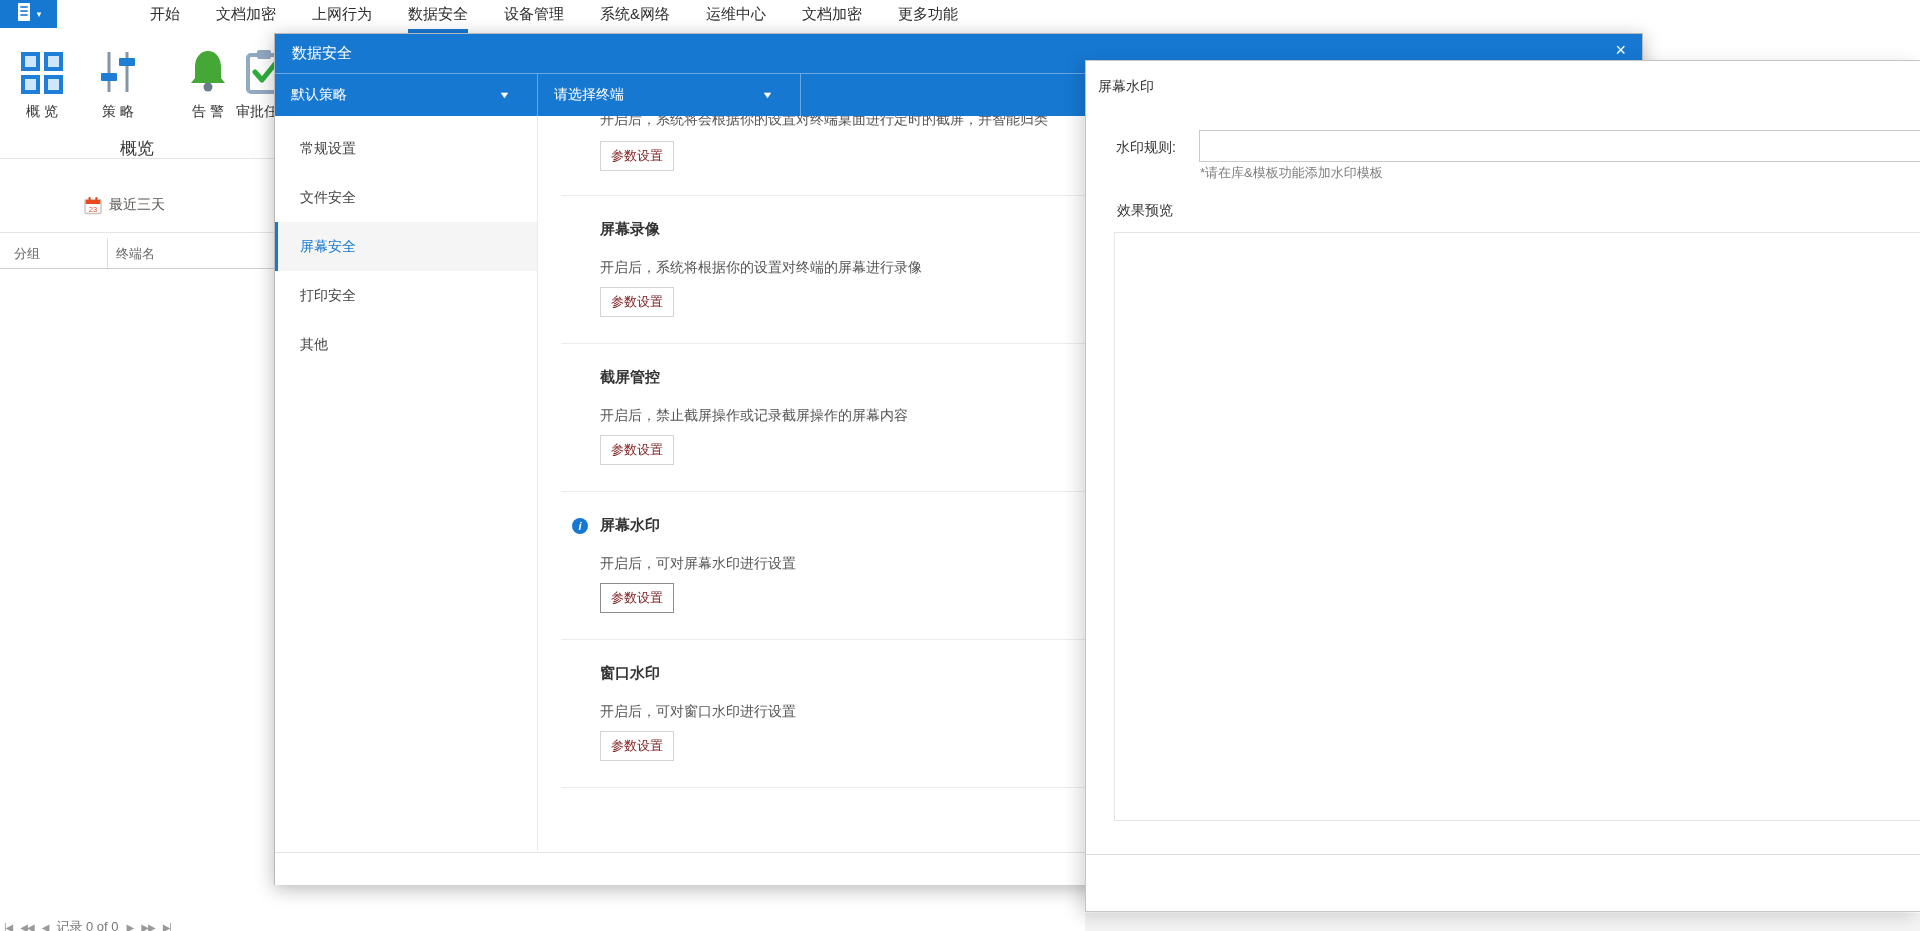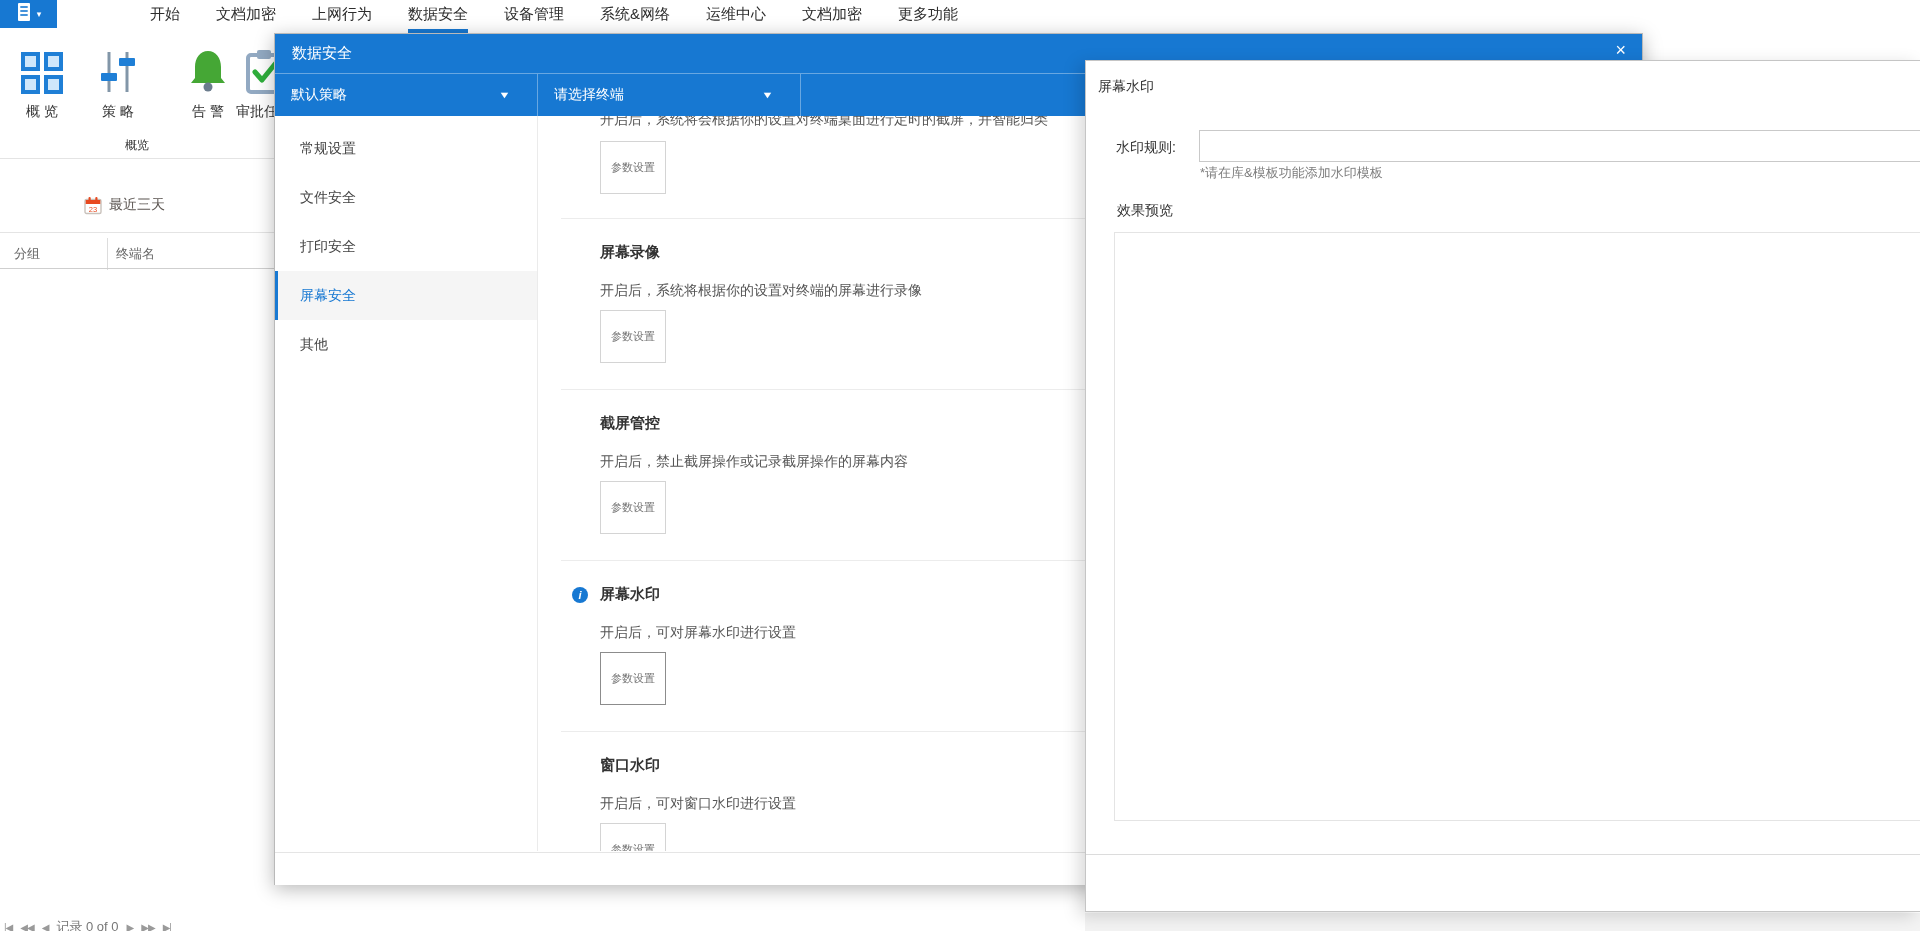--- a/index.html
+++ b/index.html
@@ -16,21 +16,21 @@
                border-bottom:4px solid transparent; cursor:pointer; white-space:nowrap; }
   .menu-item.active { border-bottom-color:#1778d2; }
 
   
   .toolbar { position:absolute; top:33px; left:0; width:320px; height:102px; background:#fff; }
   .tool { position:absolute; top:10px; width:64px; text-align:center; cursor:pointer; }
   .tool .ticon { height:52px; display:flex; align-items:flex-end; justify-content:center; }
   .tool .tlabel { margin-top:8px; font-size:14px; color:#333; white-space:nowrap; }
 
   
-  .ov-title { position:absolute; top:137px; left:0; width:274px; text-align:center; font-size:12px; color:#333; }
+  .ov-title { position:absolute; top:137px; left:0; width:274px; text-align:center; font-size:17px; color:#333; }
   .hline { position:absolute; left:0; width:274px; border-top:1px solid #e4e4e4; }
   .recent { position:absolute; top:196px; left:84px; display:flex; gap:7px; cursor:pointer; }
   .recent-label { font-size:14px; color:#5c5652; }
   .cols { position:absolute; top:243px; left:0; width:274px; height:25px; }
   .col-group { position:absolute; left:14px; top:2px; font-size:13px; color:#666; cursor:pointer; }
   .col-term  { position:absolute; left:116px; top:2px; font-size:13px; color:#666; cursor:pointer; }
   .vsep { position:absolute; left:107px; top:-5px; height:32px; border-left:1px solid #ddd; }
   .pager { position:absolute; top:918px; left:4px; display:flex; align-items:center; gap:8px;
            font-size:13px; color:#777; white-space:nowrap; }
   .pager .pbtn { color:#9a9a9a; font-size:10px; cursor:pointer; letter-spacing:-1px; }
@@ -54,22 +54,22 @@
   .dlg-content { flex:1; overflow:hidden; padding-left:62px; }
   .sec-desc { font-size:14px; color:#555; }
   .sec-desc.first { margin-top:-5px; }
   .sec-title { margin-top:24px; font-size:15px; font-weight:bold; color:#333;
                display:flex; align-items:center; }
   .info-dot { width:16px; height:16px; border-radius:50%; background:#1778d2; color:#fff;
               font-size:11px; font-weight:bold; line-height:16px; text-align:center;
               margin-left:-28px; margin-right:12px; font-style:italic; cursor:pointer; }
   .sec-desc { margin-top:20px; }
   .btn-row { margin-top:10px; }
-  .param-btn { display:inline-block; font-size:11px; color:#737373; background:#fff;
-               border:1px solid #d4d4d4; padding:18px 10px; cursor:pointer; }
+  .param-btn { display:inline-block; font-size:13px; color:#7f1d1d; background:#fff;
+               border:1px solid #d4d4d4; padding:5px 10px; cursor:pointer; }
   .param-btn.hl { border-color:#8c8c8c; }
   .sec-divider { border-top:1px solid #ececec; margin:26px 25px 0 -39px; height:0; }
   .dlg-footer { position:absolute; left:0; right:0; top:818px; height:33px;
                 border-top:1px solid #e5e5e5; background:#fff; }
 
   
   .drawer { position:absolute; top:60px; left:1085px; width:835px; height:852px; background:#fff;
             border:1px solid #c5c5c5; border-right:none; box-shadow:-6px 4px 16px rgba(0,0,0,.15); z-index:30; }
   .dr-title { position:absolute; top:17px; left:12px; font-size:14px; color:#333; }
   .dr-rule-label { position:absolute; top:78px; left:30px; font-size:14px; color:#333; }
@@ -210,22 +210,22 @@
     <div class="filter-cell">
       <span>请选择终端</span>
       <span class="f-caret">▼</span>
     </div>
   </div>
 
   <div class="dlg-body">
     <div class="dlg-nav">
       <div class="nav-item">常规设置</div>
       <div class="nav-item">文件安全</div>
+      <div class="nav-item active">屏幕安全</div>
       <div class="nav-item">打印安全</div>
-      <div class="nav-item active">屏幕安全</div>
       <div class="nav-item">其他</div>
     </div>
 
     <div class="dlg-content">
 
       <div class="sec-desc first">开启后，系统将会根据你的设置对终端桌面进行定时的截屏，并智能归类</div>
       <div class="btn-row" style="margin-top:12px;">
         <span class="param-btn">参数设置</span>
       </div>
       <div class="sec-divider" style="margin-top:24px;"></div>

